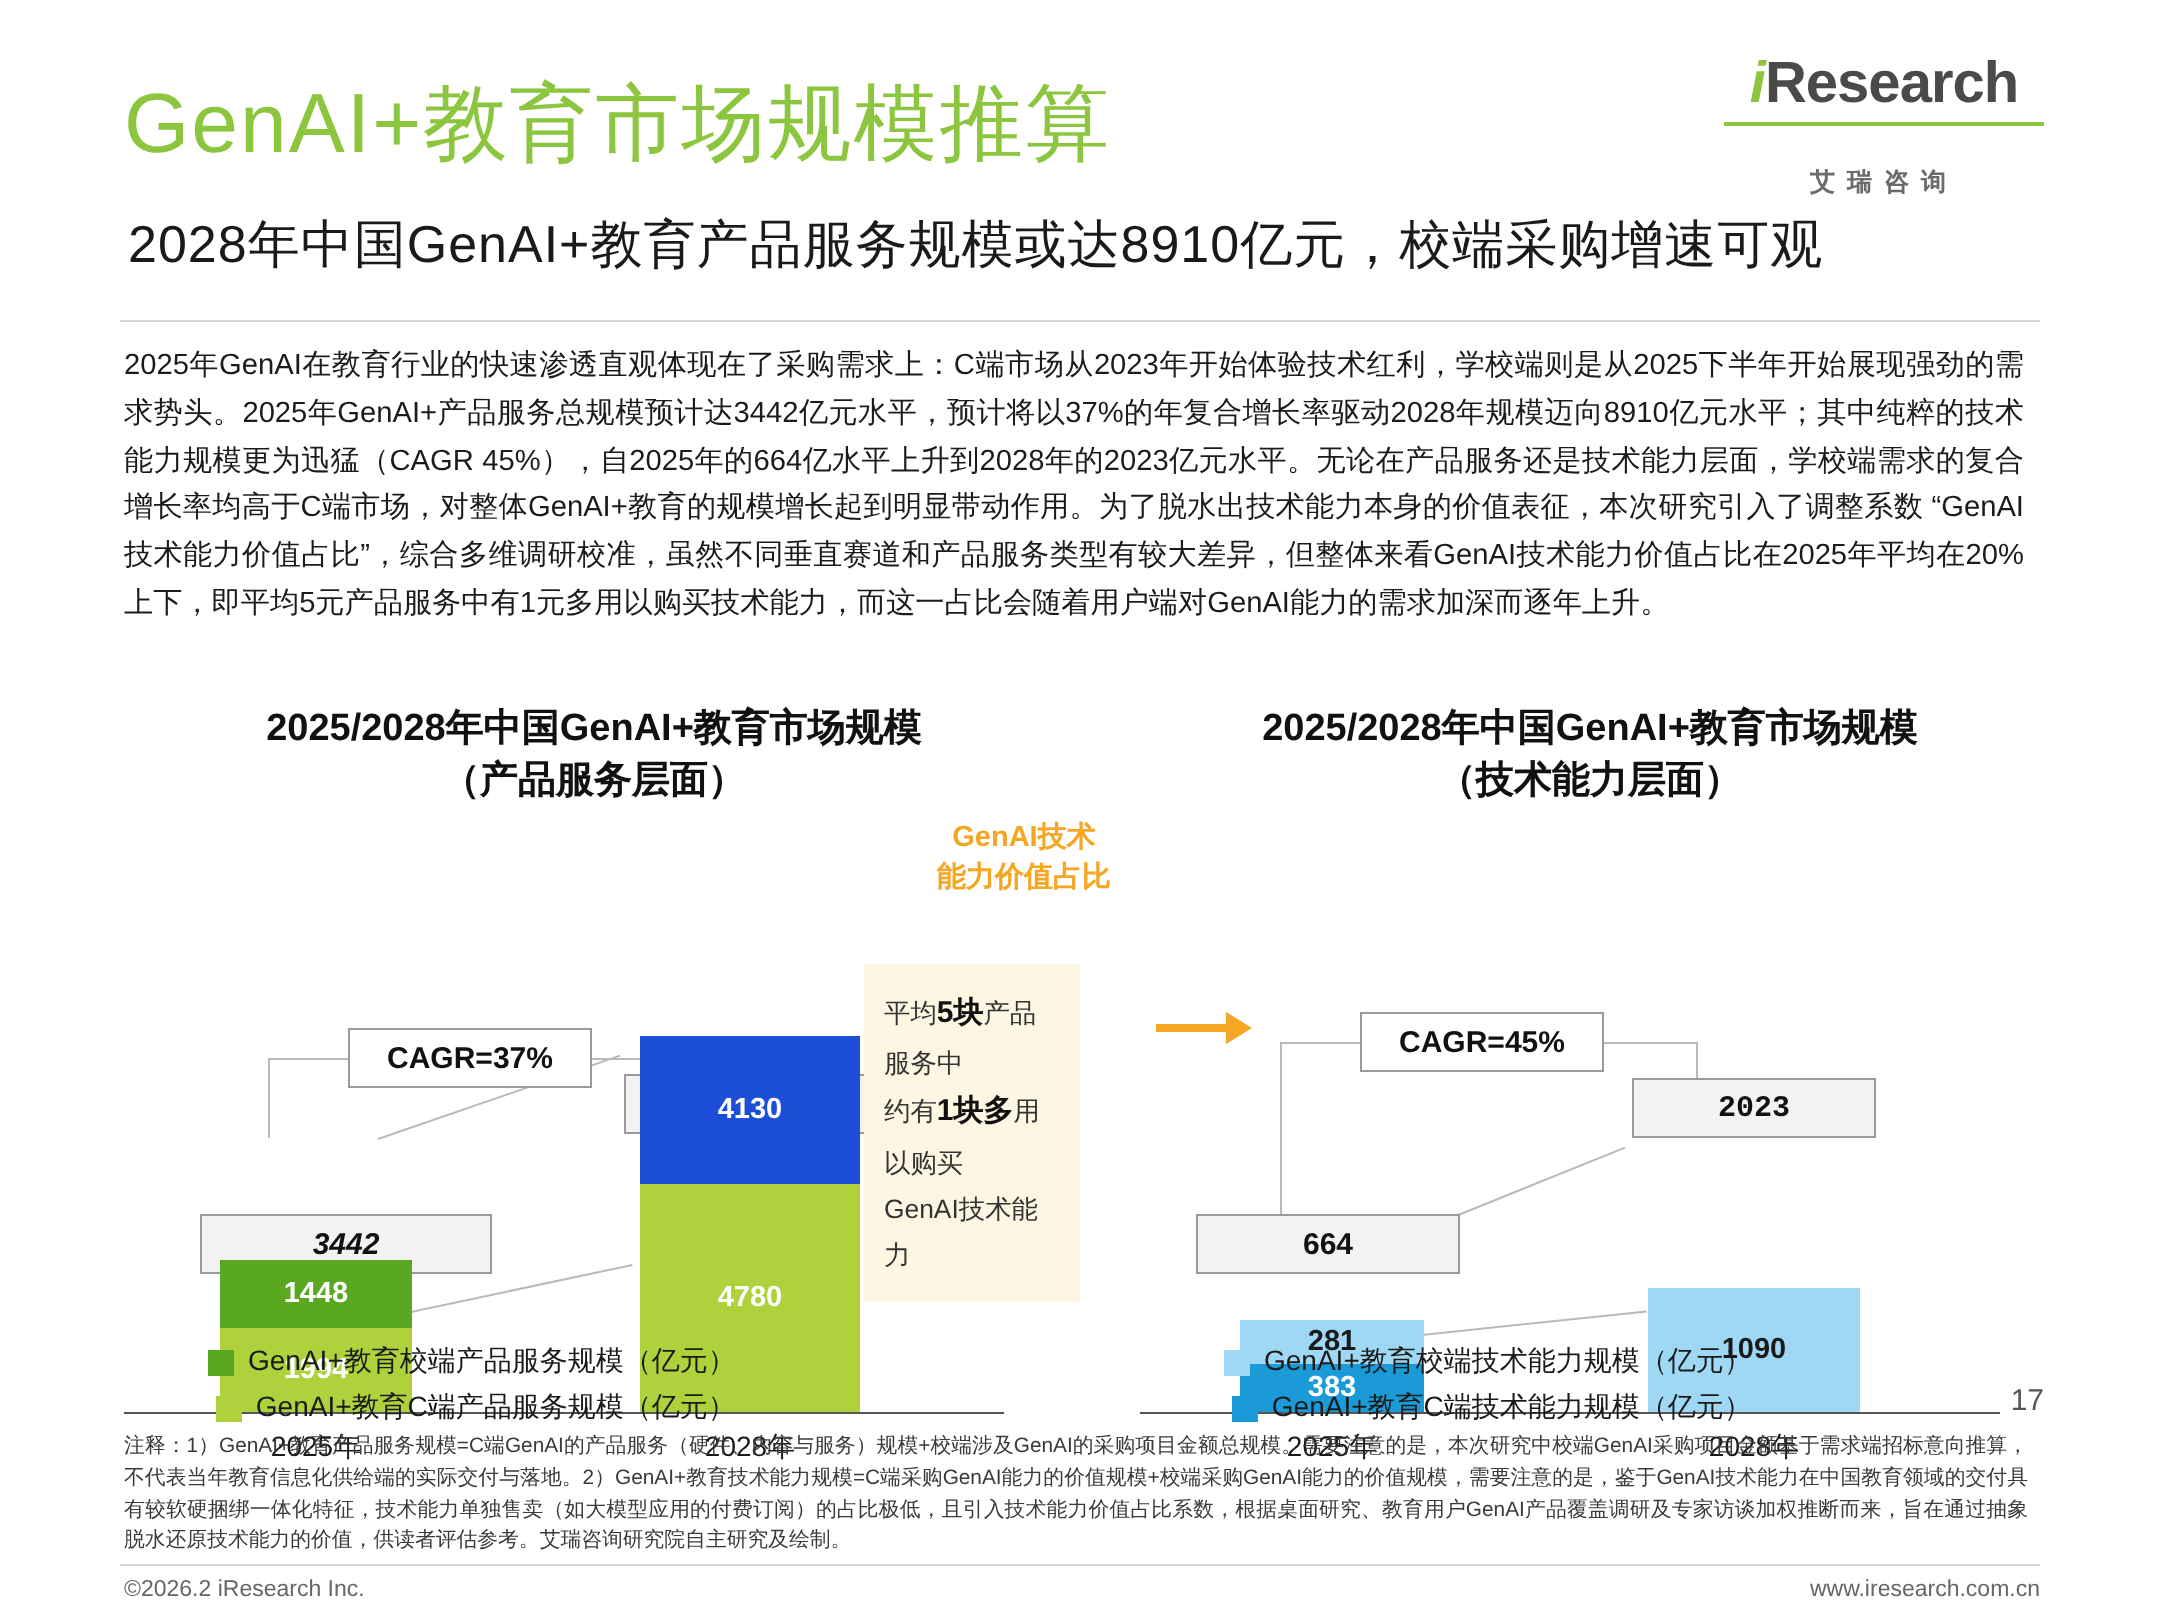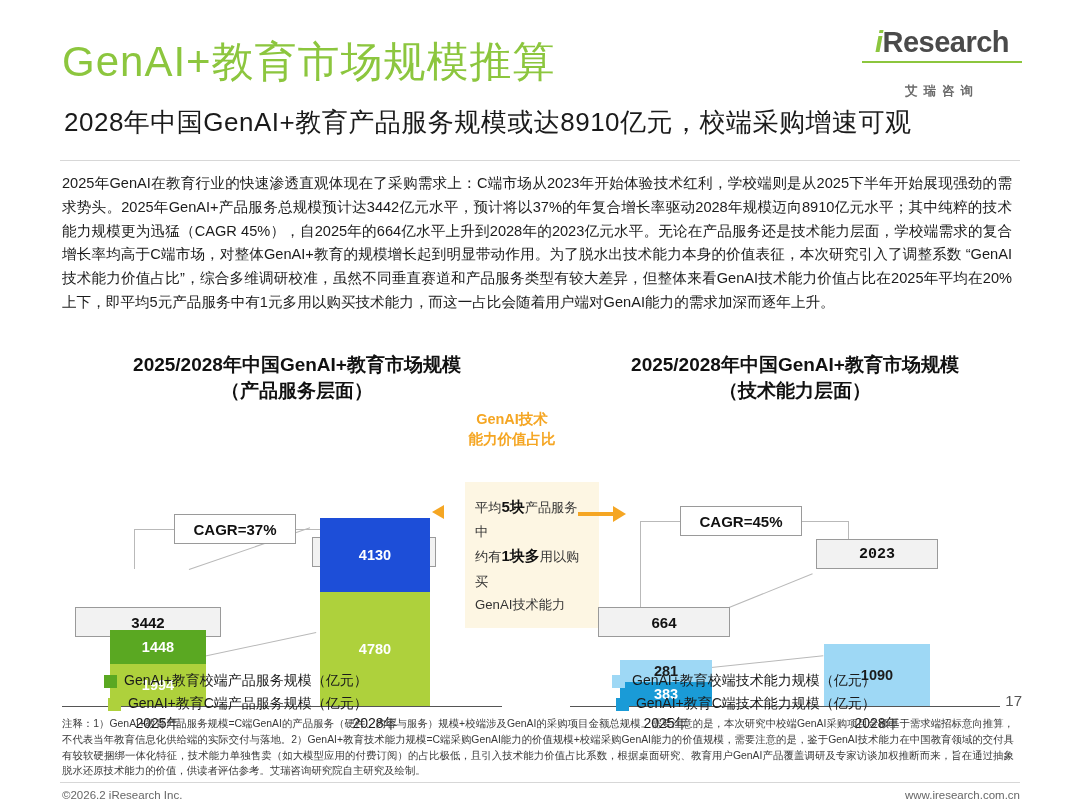--- a/index.html
+++ b/index.html
@@ -208,23 +208,23 @@
     top: 410px;
     width: 96px;
     text-align: center;
     font-size: 14.5px;
     font-weight: bold;
     color: #f5a623;
     line-height: 1.35;
   }
   .mid-box {
     position: absolute;
-    left: 465px;
+    left: 432px;
     top: 482px;
-    width: 134px;
+    width: 108px;
     background: #fdf6e3;
     padding: 12px 10px;
     box-sizing: border-box;
     font-size: 13.2px;
     color: #333;
     line-height: 1.75;
   }
   .mid-box b { font-size: 15px; color: #111; }
   .arrow-left {
     position: absolute;
@@ -322,21 +322,21 @@
       <div class="axis" style="width:440px;"></div>
 
       <div class="leader" style="left:127px; top:152px; width:128px; height:1px; transform:rotate(-19deg); transform-origin:left center;"></div>
       <div class="leader" style="left:127px; top:242px; width:130px; height:1px; transform:rotate(-12deg); transform-origin:left center;"></div>
 
       <div class="leader" style="left:72px; top:112px; width:1px; height:40px;"></div>
       <div class="leader" style="left:72px; top:112px; width:210px; height:1px;"></div>
       <div class="leader" style="left:282px; top:112px; width:1px; height:24px;"></div>
       <div class="cagr-box" style="left:112px; top:97px;">CAGR=37%</div>
 
-      <div class="total-box" style="left:13px; top:190px; width:146px;">3442</div>
+      <div class="total-box" style="left:38px; top:190px; width:146px;font-style:italic;">3442</div>
 
       <div class="total-box" style="left:250px; top:120px; width:124px;">8910</div>
 
       <div class="bar-group" style="left:48px; width:96px;">
         <div class="seg" style="background:#5aa822; height:34px;">1448</div>
         <div class="seg" style="background:#aed13c; height:42px;">1994</div>
       </div>
 
       <div class="bar-group" style="left:258px; width:110px;">
         <div class="seg" style="background:#1d4ed8; height:74px;">4130</div>

